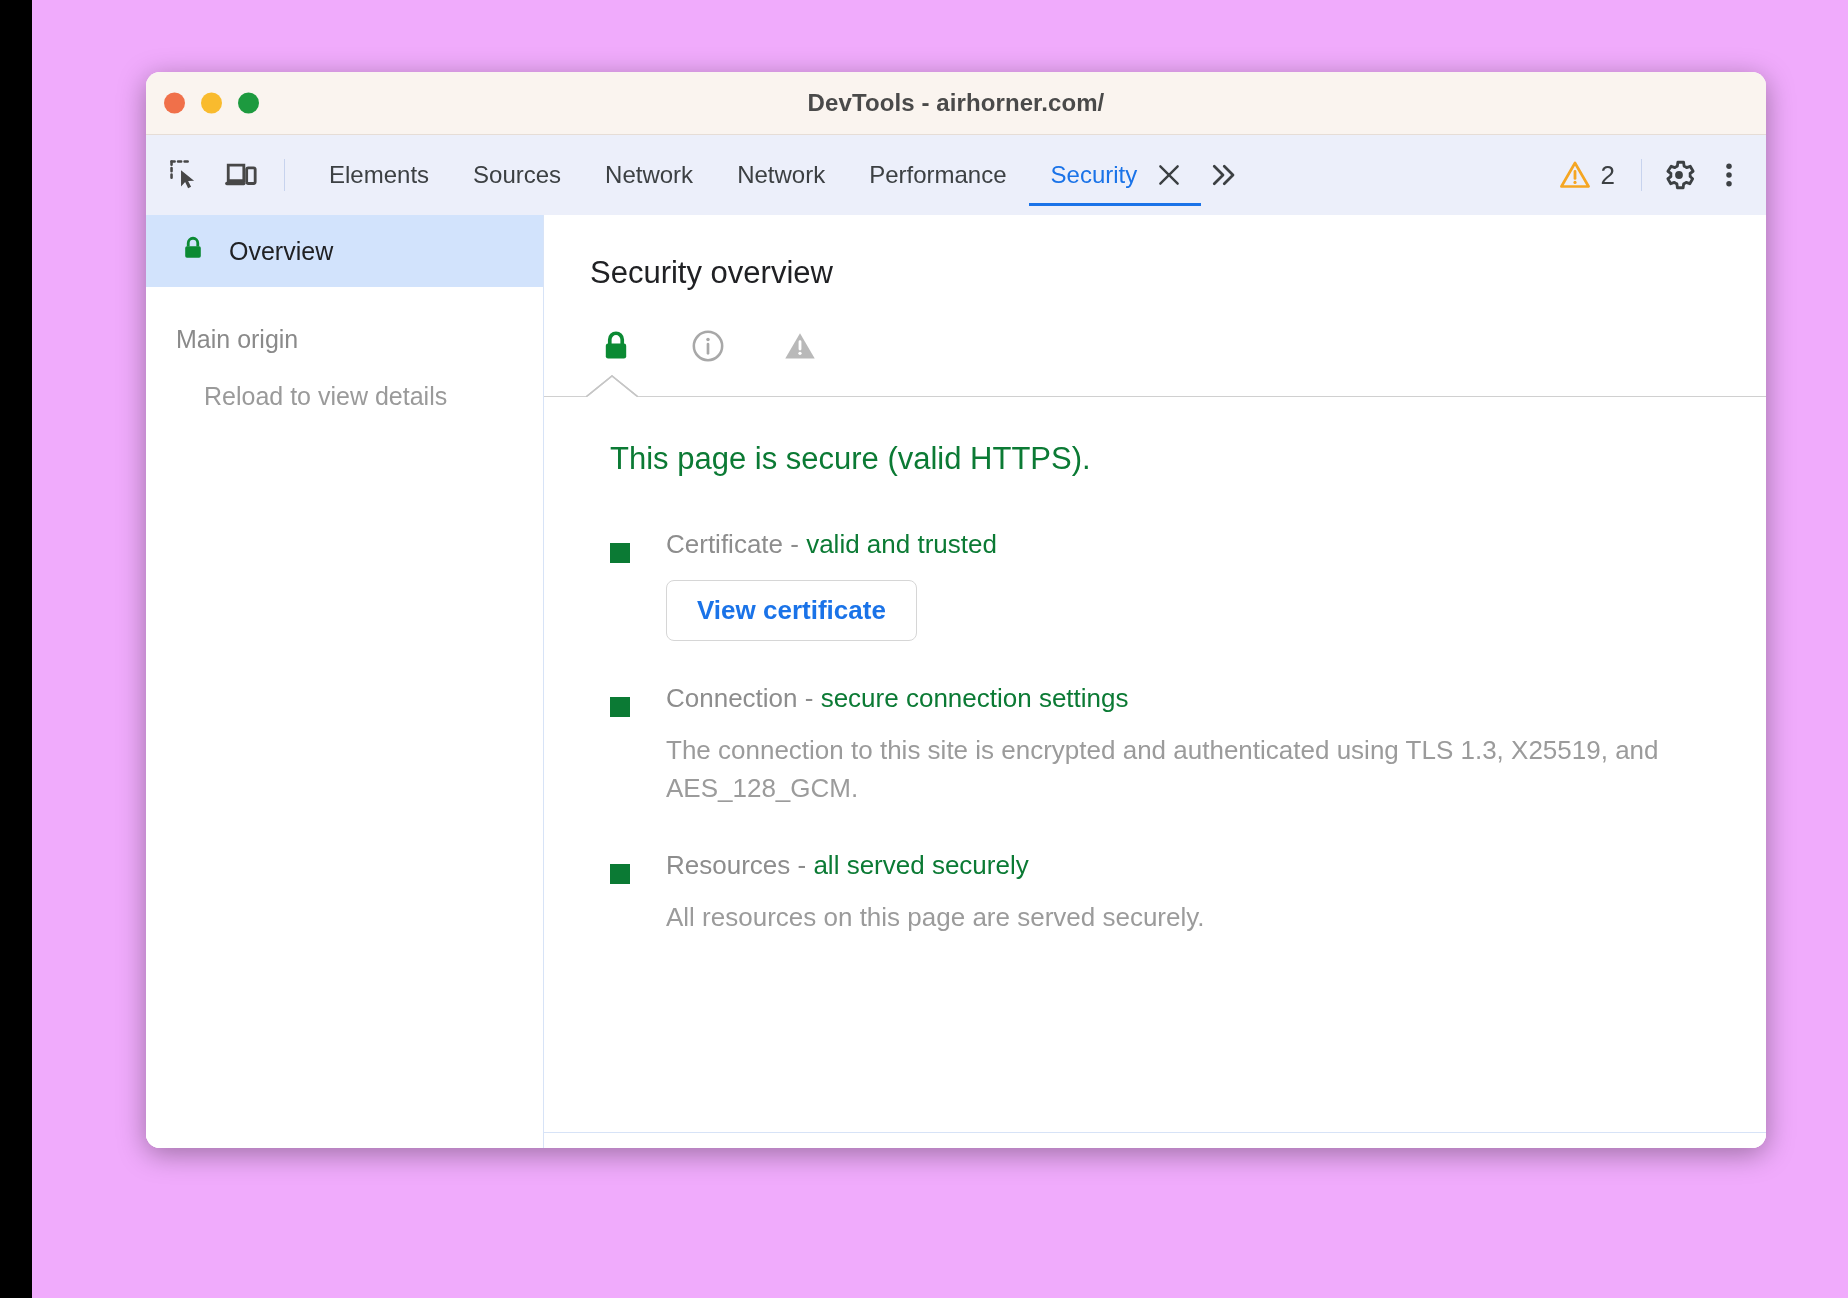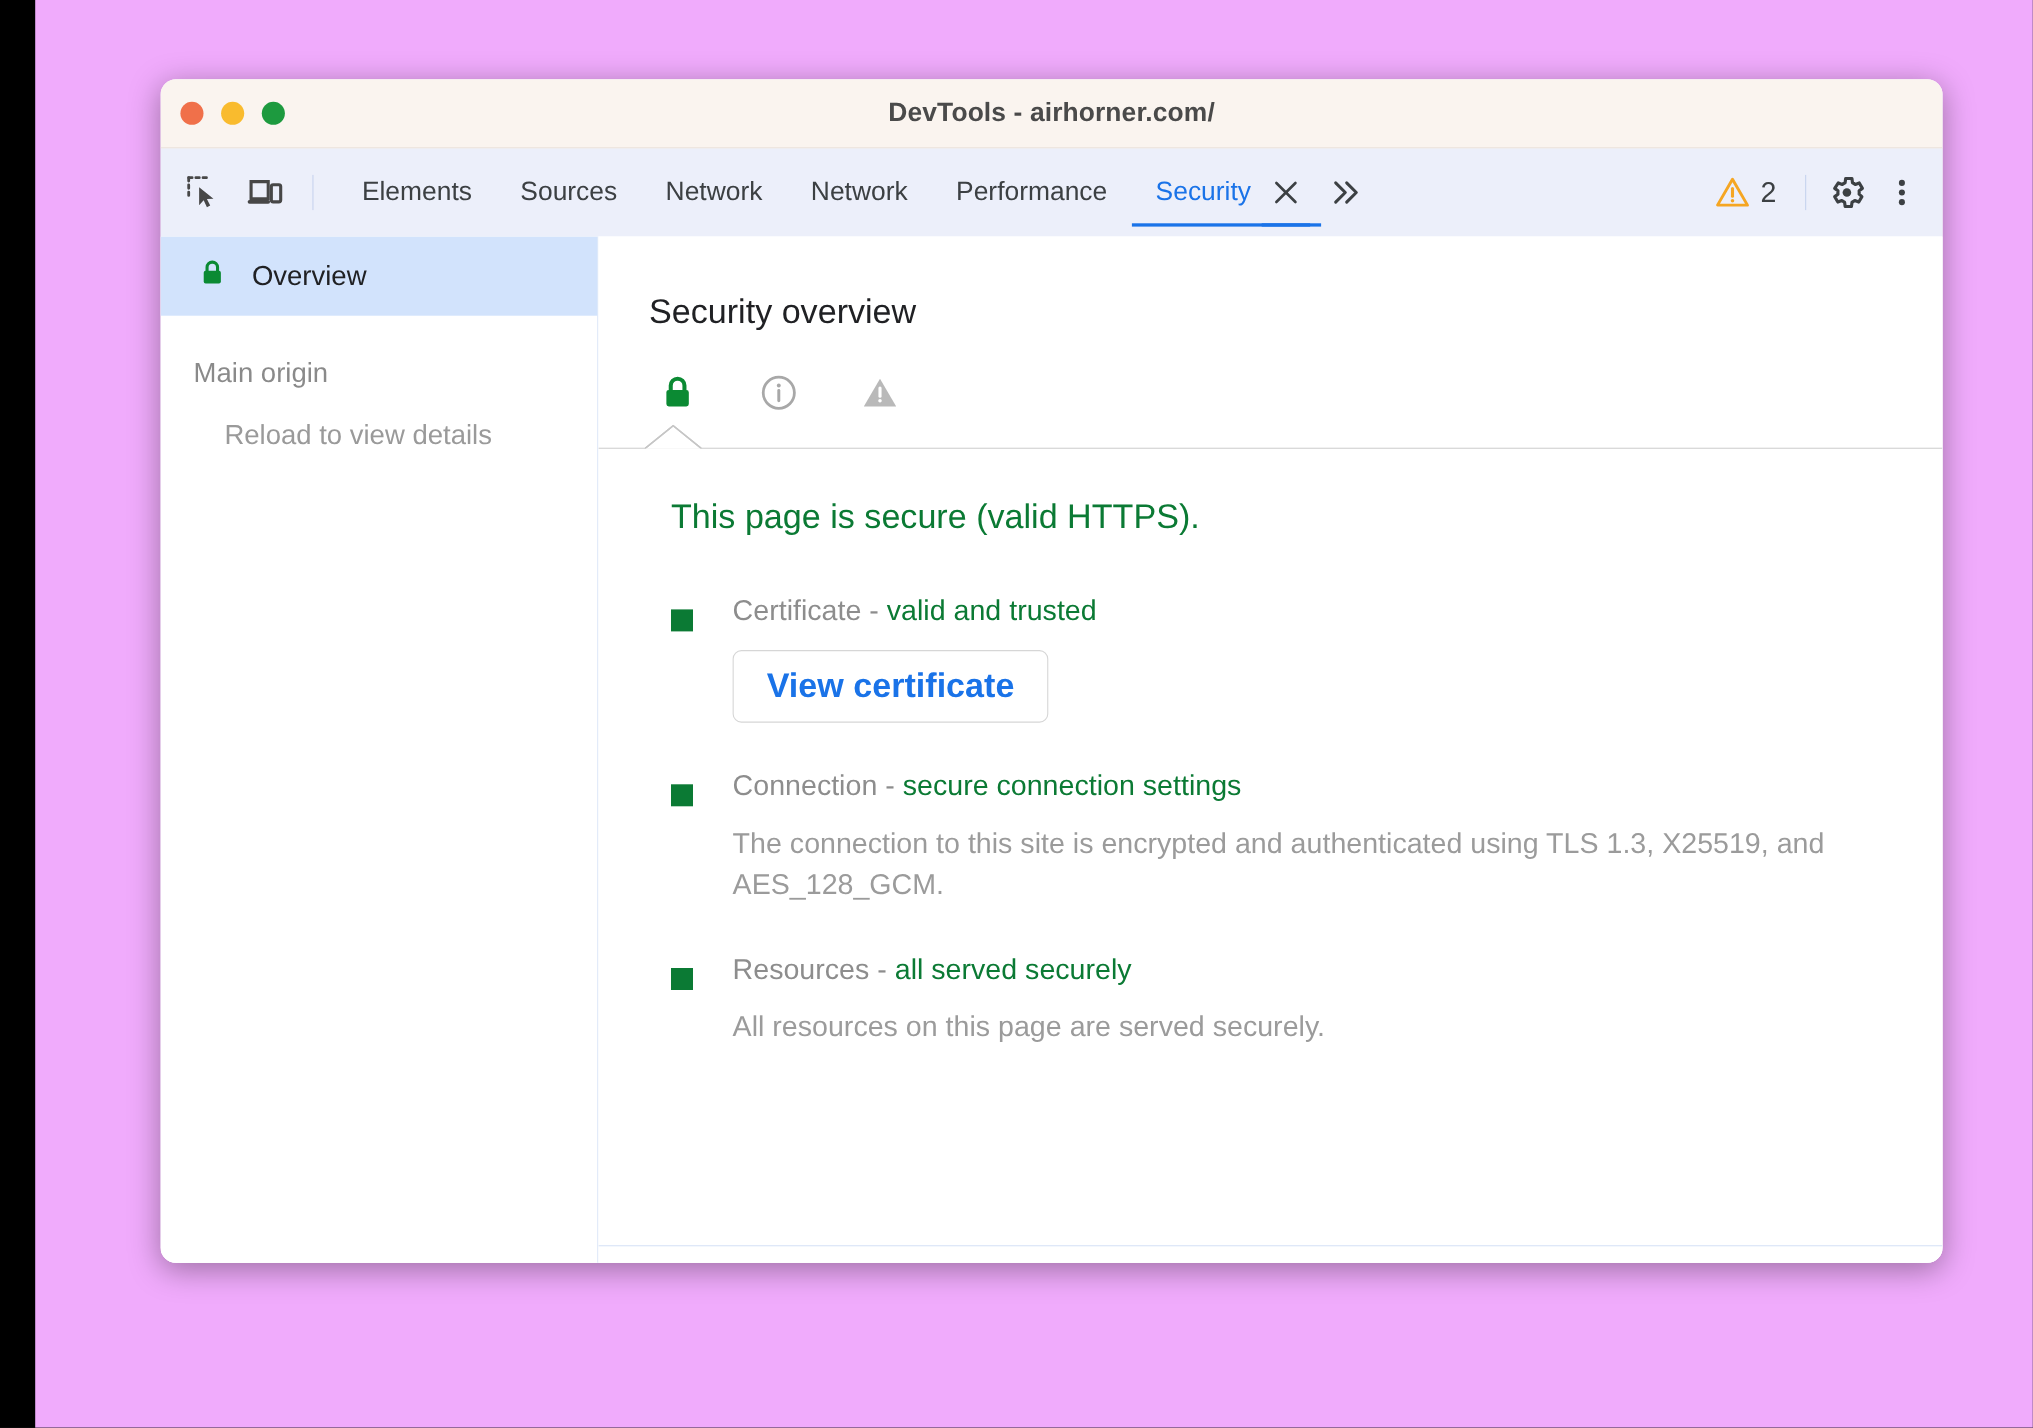--- a/index.html
+++ b/index.html
@@ -219,21 +219,21 @@
   
   .main {
     flex: 1 1 auto;
     background: #ffffff;
     position: relative;
     overflow: hidden;
   }
   .main-title {
     font-size: 31px;
     color: #202124;
-    padding: 51px 0 0 46px;
+    padding: 40px 0 0 46px;
   }
   .summary-icons {
     display: flex;
     align-items: center;
     gap: 52px;
     padding: 26px 0 0 52px;
     height: 58px;
   }
   .sum-ico {
     width: 40px;
@@ -301,21 +301,21 @@
     margin-top: 18px;
     max-width: 1000px;
   }
   .btn {
     margin-top: 20px;
     display: inline-block;
     background: #ffffff;
     border: 1px solid #d6d6d6;
     border-radius: 8px;
     padding: 14px 30px;
-    font-size: 31px;
+    font-size: 26px;
     font-weight: bold;
     color: #1a73e8;
   }
   .bottom-rule {
     position: absolute;
     left: 0;
     right: 0;
     bottom: 34px;
     height: 1px;
     background: #d7e3f7;

